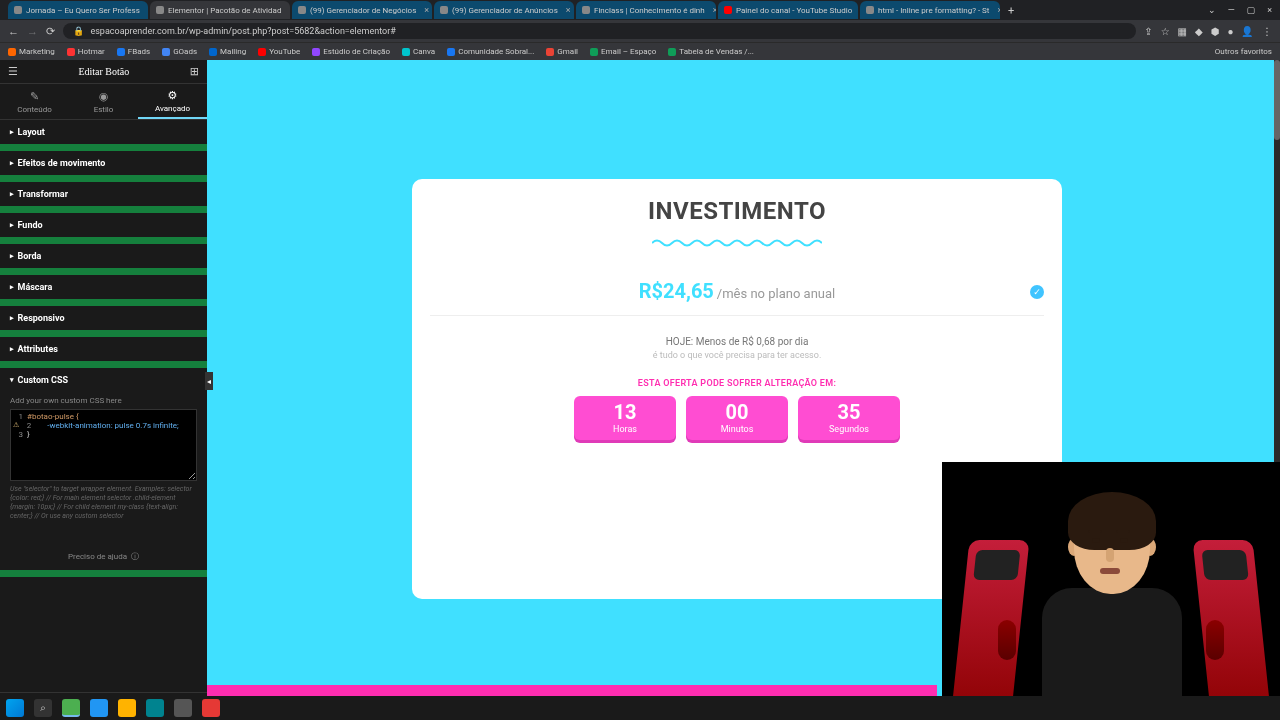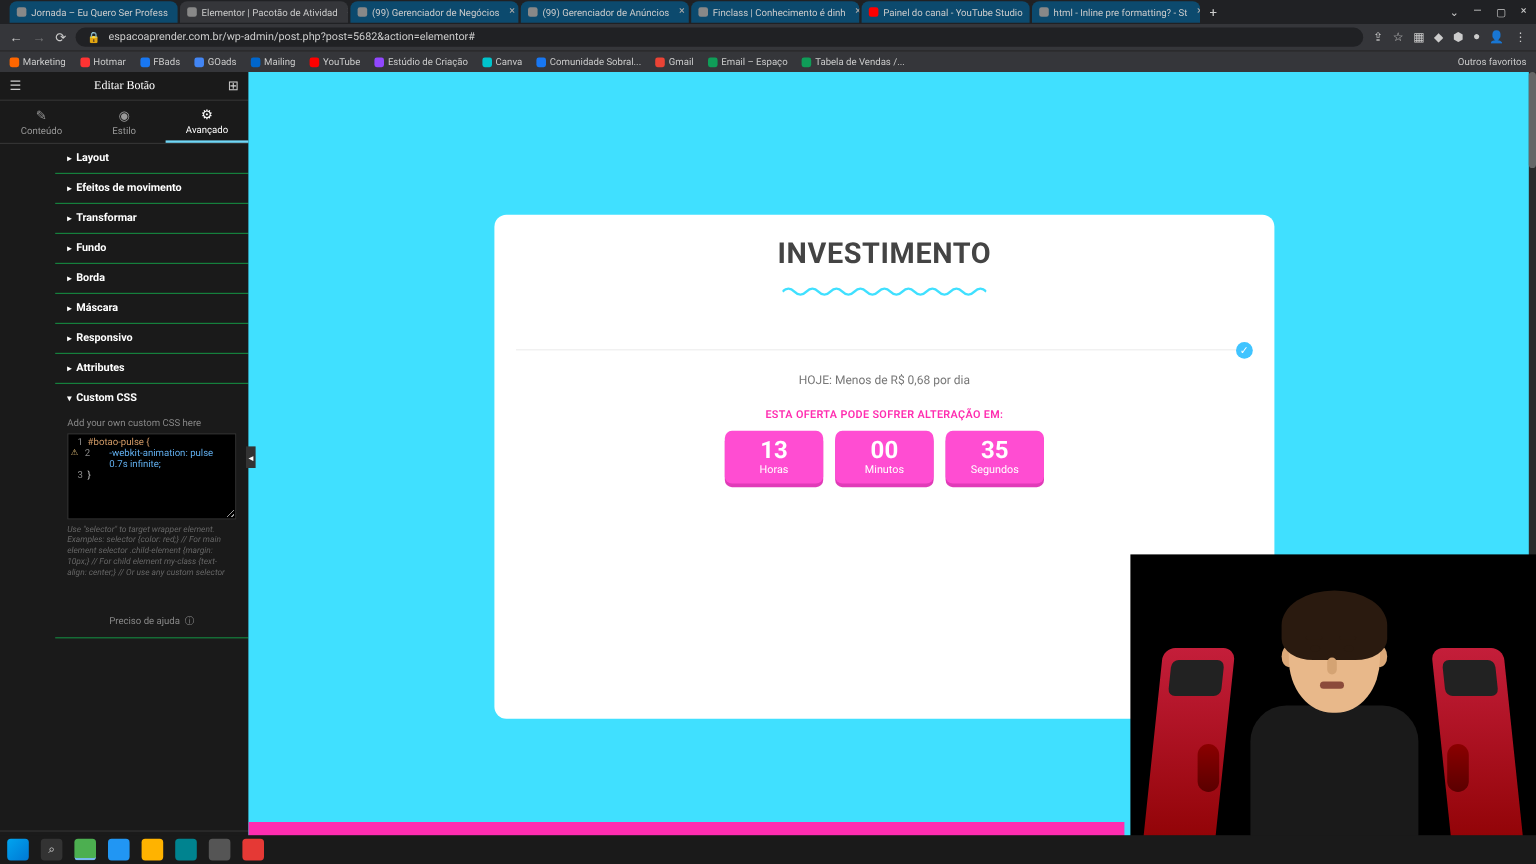--- a/index.html
+++ b/index.html
@@ -28,21 +28,21 @@
 .content { display: flex; height: 660px; }
 .side { width: 207px; background: #1a1a1a; color: #ccc; display: flex; flex-direction: column; font-size: 10px; }
 .side-hdr { height: 24px; background: #1a1a1a; display: flex; align-items: center; justify-content: space-between; padding: 0 8px; border-bottom: 1px solid #333; }
 .side-hdr-ic { color: #ccc; font-size: 11px; cursor: pointer; }
 .side-title { color: #fff; font-size: 10px; font-family: Liberation Serif, serif; }
 .side-tabs { display: flex; height: 36px; border-bottom: 1px solid #333; }
 .stab { flex: 1; display: flex; flex-direction: column; align-items: center; justify-content: center; gap: 2px; font-size: 8px; color: #999; cursor: pointer; }
 .stab.active { color: #fff; border-bottom: 2px solid #71d7f7; }
 .stab-ic { font-size: 11px; }
 
-.accord { border-bottom: 1px solid #15803d; margin-left: 46px; }
+.accord { border-bottom: 7px solid #15803d; }
 .acc-h { padding: 7px 10px; font-size: 9px; font-weight: bold; color: #fff; cursor: pointer; display: flex; align-items: center; gap: 4px; }
 .acc-h::before { content: "▸"; font-size: 7px; }
 .acc-h.open::before { content: "▾"; }
 .acc-body { padding: 4px 10px 8px; }
 .hint { font-size: 8px; color: #888; margin-bottom: 4px; }
 
 .code-ed { background: #000; border: 1px solid #333; height: 72px; position: relative; font-family: monospace; font-size: 8px; padding: 2px; overflow: hidden; resize: both; }
 .code-line { display: flex; }
 .lineno { color: #888; width: 14px; text-align: right; padding-right: 4px; }
 .code-sel { color: #d19a66; }
@@ -77,21 +77,21 @@
 .price-suf { color: #999; font-size: 13px; margin-left: 3px; }
 
 .cta { margin: 34px auto 0; width: 355px; height: 48px; background: #2ed947; border-radius: 28px; display: flex; align-items: center; justify-content: center; gap: 10px; color: #fff; font-weight: 700; font-size: 16px; box-shadow: 0 5px 0 #22b838, 0 8px 12px rgba(0,0,0,0.15); cursor: pointer; }
 .cta-ic { width: 22px; height: 22px; }
 
 .hoje { text-align: center; font-size: 10px; color: #777; margin-top: 20px; }
 .tudo { text-align: center; font-size: 9px; color: #bbb; margin-top: 3px; }
 .oferta { text-align: center; font-size: 9px; color: #ff2db0; font-weight: 600; margin-top: 18px; letter-spacing: 0.3px; }
 
 .timers { display: flex; justify-content: center; gap: 10px; margin-top: 8px; }
-.tbox { width: 82px; height: 44px; background: #ff4dd2; border-radius: 6px; display: flex; flex-direction: column; align-items: center; justify-content: center; color: #fff; box-shadow: 0 3px 0 #e03bb8; }
+.tbox { width: 102px; height: 44px; background: #ff4dd2; border-radius: 6px; display: flex; flex-direction: column; align-items: center; justify-content: center; color: #fff; box-shadow: 0 3px 0 #e03bb8; }
 .tnum { font-size: 20px; font-weight: 700; line-height: 1; }
 .tlab { font-size: 9px; margin-top: 2px; }
 
 .webcam { position: absolute; right: 0; bottom: 0; width: 338px; height: 258px; background: #000; overflow: hidden; }
 .chair-l, .chair-r { position: absolute; width: 60px; height: 180px; bottom: 0; background: linear-gradient(#c41e3a, #8b0000); border-radius: 10px 10px 0 0; }
 .chair-l { left: 18px; transform: skewX(-6deg); }
 .chair-r { right: 18px; transform: skewX(6deg); }
 .chair-l::after, .chair-r::after { content: ""; position: absolute; top: 10px; left: 8px; right: 8px; height: 30px; background: #222; border-radius: 6px; }
 .person { position: absolute; left: 90px; bottom: 0; width: 160px; height: 230px; }
 .head { position: absolute; top: 10px; left: 42px; width: 76px; height: 94px; background: #e8b88a; border-radius: 42% 42% 48% 48%; }
@@ -335,24 +335,28 @@
 
     <div class="card">
       <h2>INVESTIMENTO</h2>
       <div class="wavy">
         <svg viewBox="0 0 170 10">
             <path d="M0 5 Q 5 0 10 5 T 20 5 T 30 5 T 40 5 T 50 5 T 60 5 T 70 5 T 80 5 T 90 5 T 100 5 T 110 5 T 120 5 T 130 5 T 140 5 T 150 5 T 160 5 T 170 5" stroke="#40e0ff" stroke-width="2" fill="none"></path>
           </svg>
       </div>
       <div class="price-zone">
         <span class="badge-check">✓</span>
+        <div class="price-line">
+          <span class="price-num">R$24,65</span><span class="price-suf">/mês no plano anual</span>
+        </div>
       </div>
 
 
       <div class="hoje">HOJE: Menos de R$ 0,68 por dia</div>
+      <div class="tudo">é tudo o que você precisa para ter acesso.</div>
       <div class="oferta">ESTA OFERTA PODE SOFRER ALTERAÇÃO EM:</div>
 
       <div class="timers">
         <div class="tbox">
             <span class="tnum">13</span>
             <span class="tlab">Horas</span>
           </div>
         <div class="tbox">
             <span class="tnum">00</span>
             <span class="tlab">Minutos</span>

